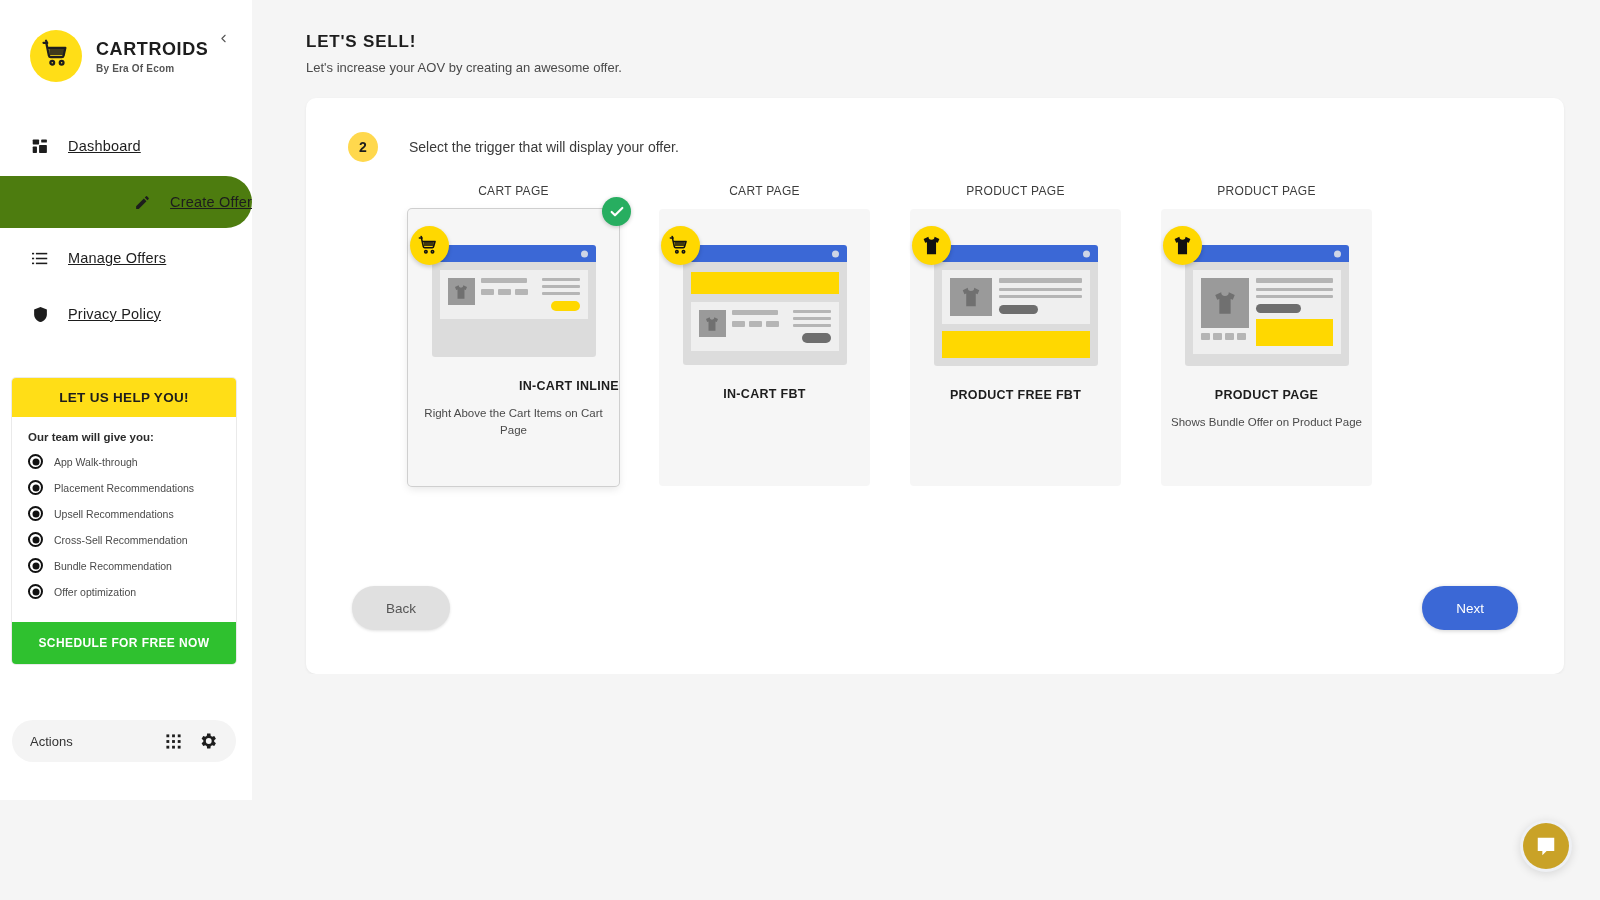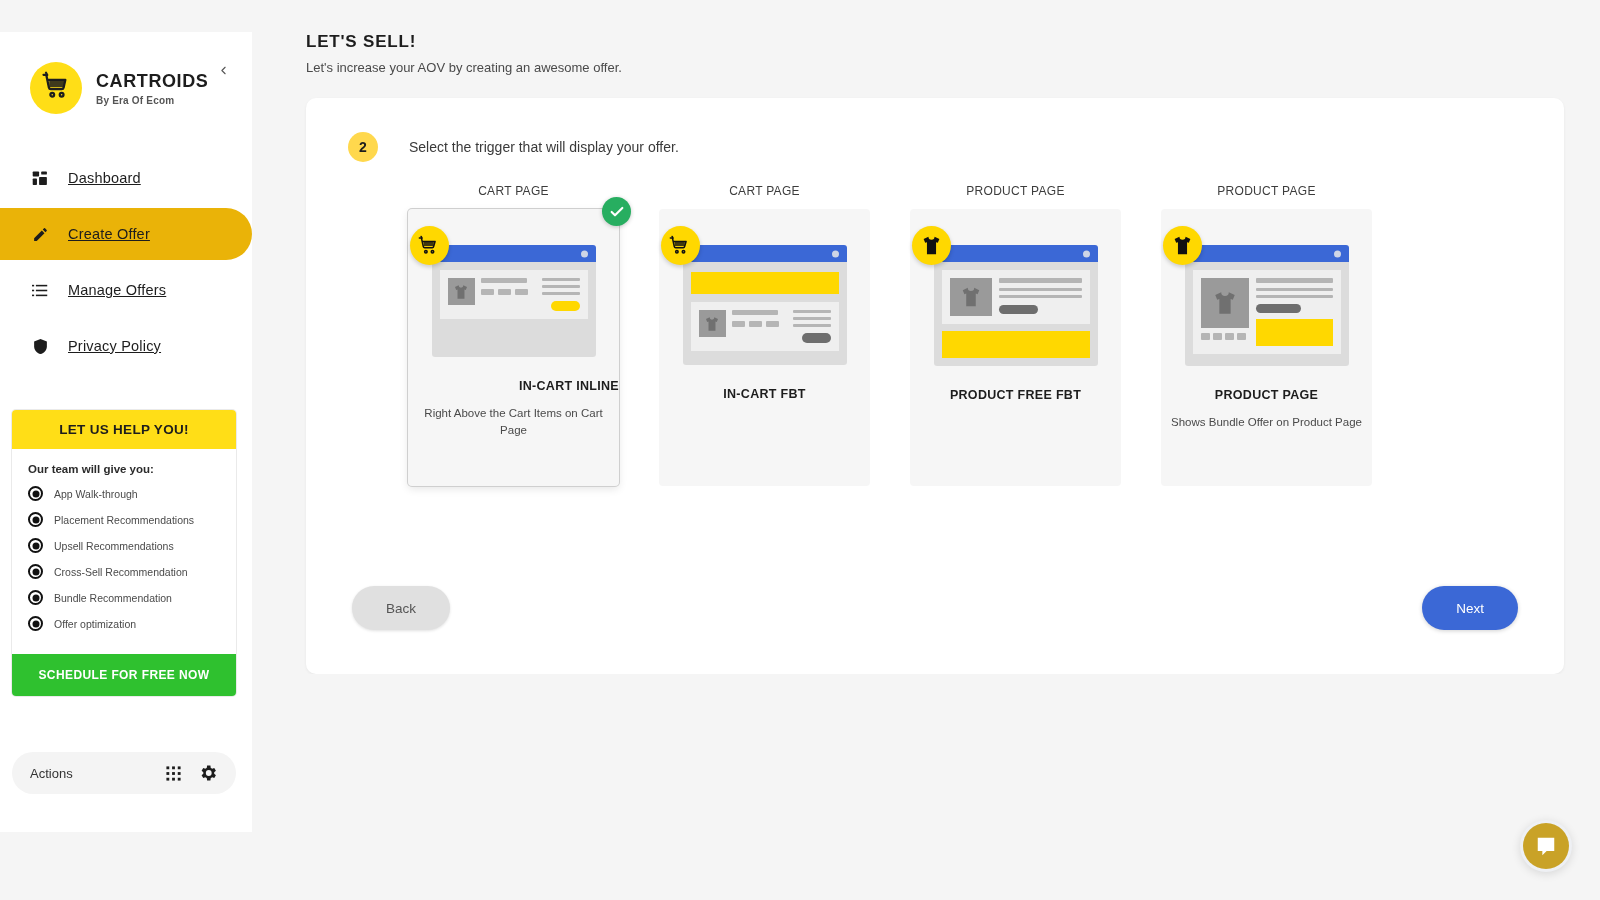--- a/index.html
+++ b/index.html
@@ -8,21 +8,21 @@
     font-family: "Liberation Sans", sans-serif;
     background: #f5f5f5;
     overflow: hidden;
   }
   .app { display: flex; width: 1600px; height: 900px; }
 
   
   .sidebar {
     width: 252px; height: 800px; background: #ffffff;
     position: relative; flex: 0 0 252px;
-    display: flex; flex-direction: column; margin-top: 32px;
+    display: flex; flex-direction: column;
   }
   .brand { display: flex; align-items: center; padding: 30px 0 0 30px; position: relative; }
   .brand-logo {
     width: 52px; height: 52px; border-radius: 50%;
     background: #ffde17; display: flex; align-items: center; justify-content: center;
     flex: 0 0 52px;
   }
   .brand-text { margin-left: 14px; }
   .brand-title { font-size: 18px; font-weight: 700; letter-spacing: 0.6px; color: #1d1d1d; }
   .brand-sub { font-size: 10px; color: #555; margin-top: 3px; letter-spacing: 0.2px; font-weight: bold; }
@@ -34,21 +34,21 @@
 
   .nav { margin-top: 38px; }
   .nav-item {
     display: flex; align-items: center; height: 52px;
     padding-left: 32px; cursor: pointer; color: #1d1d1d;
     border-radius: 0 26px 26px 0; margin-right: 0;
     font-size: 14.5px;
   }
   .nav-item .nav-ico { width: 22px; display:flex; align-items:center; justify-content:flex-start; flex:0 0 22px; }
   .nav-item .nav-label { margin-left: 14px; letter-spacing: 0.2px; text-decoration: underline; }
-  .nav-item.active { background: #eab308; font-weight: 500; }
+  .nav-item.active { background: #4d7c0f; font-weight: 500; justify-content: flex-end; }
   .nav-spacer { height: 4px; }
 
   .help-card {
     margin: 38px 16px 0 12px; width: 224px;
     border-radius: 4px; overflow: hidden;
     box-shadow: 0 0 0 1px #eaeaea;
     background: #fff;
   }
   .help-head {
     background: #ffde17; text-align: center; padding: 12px 0;

